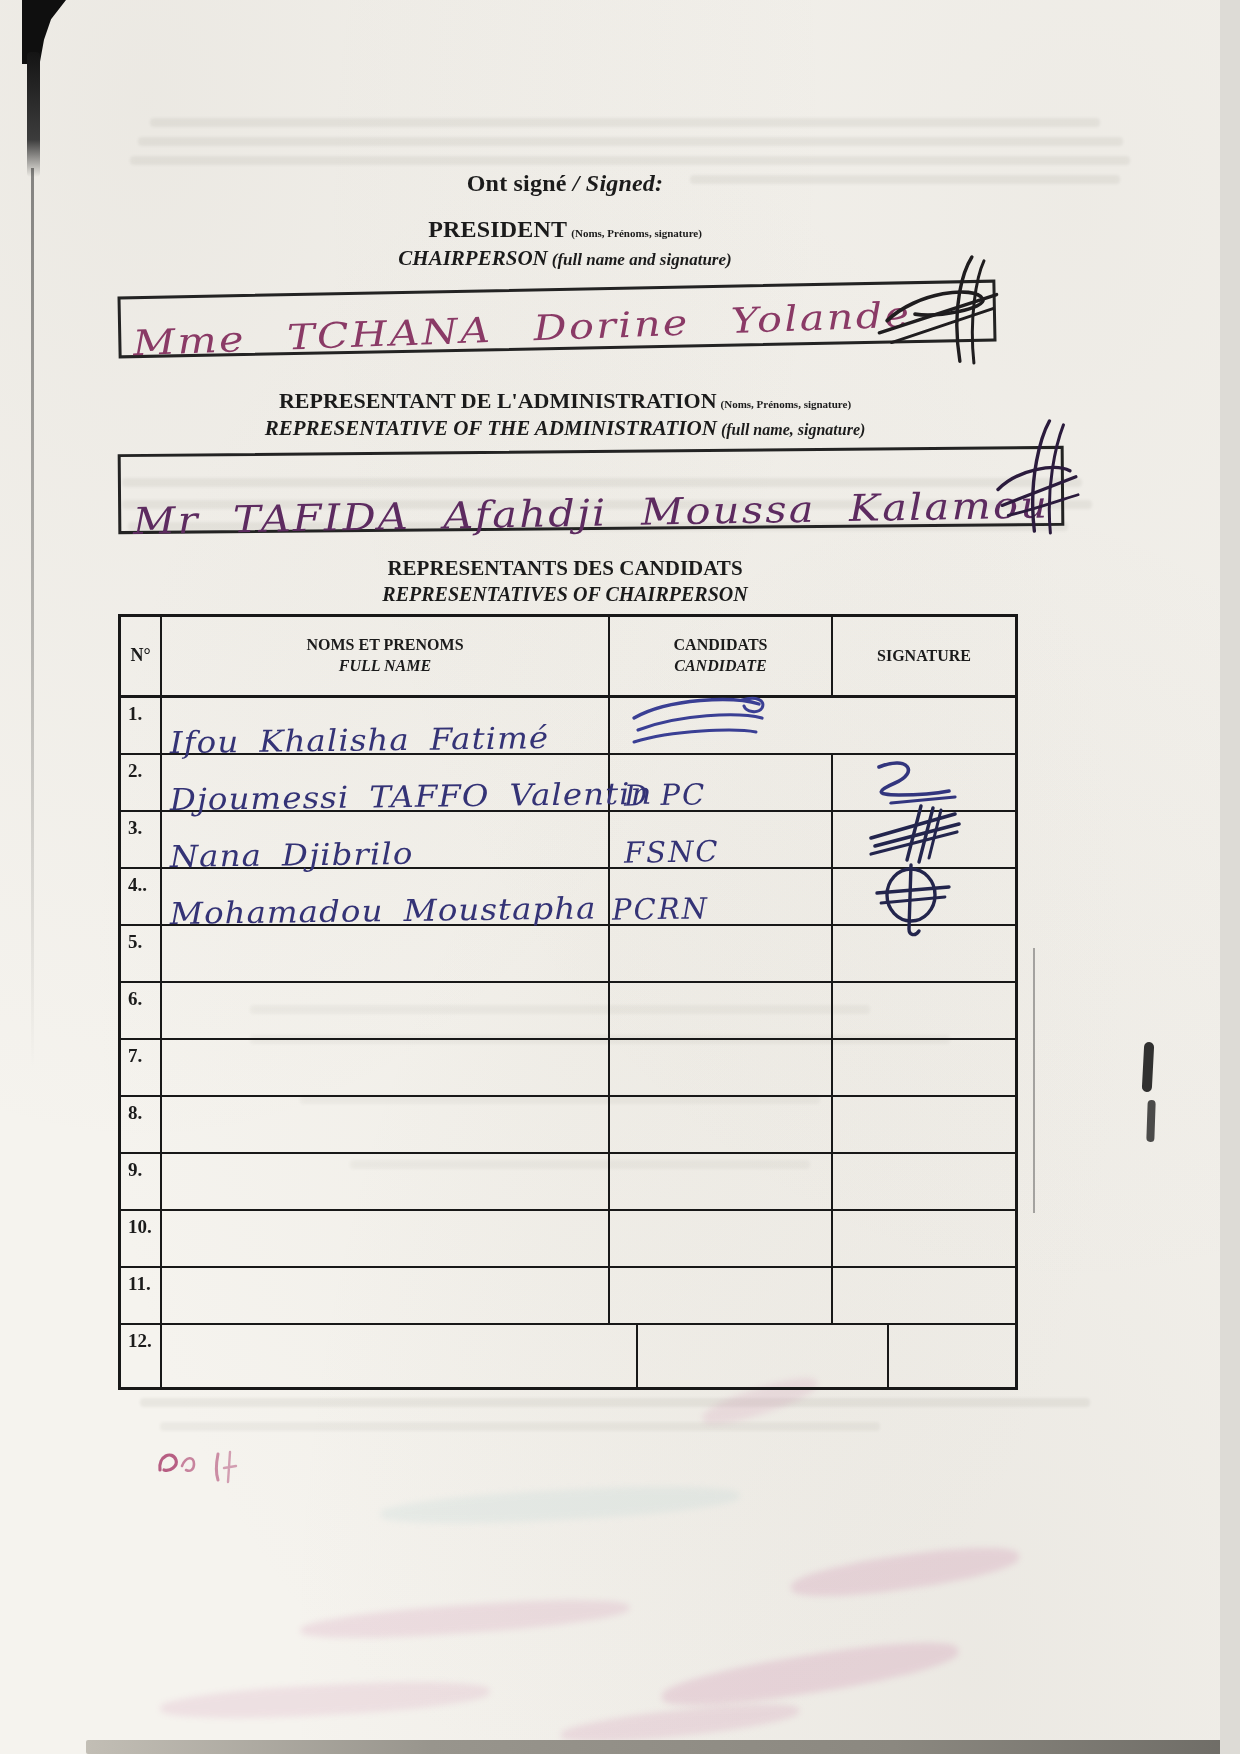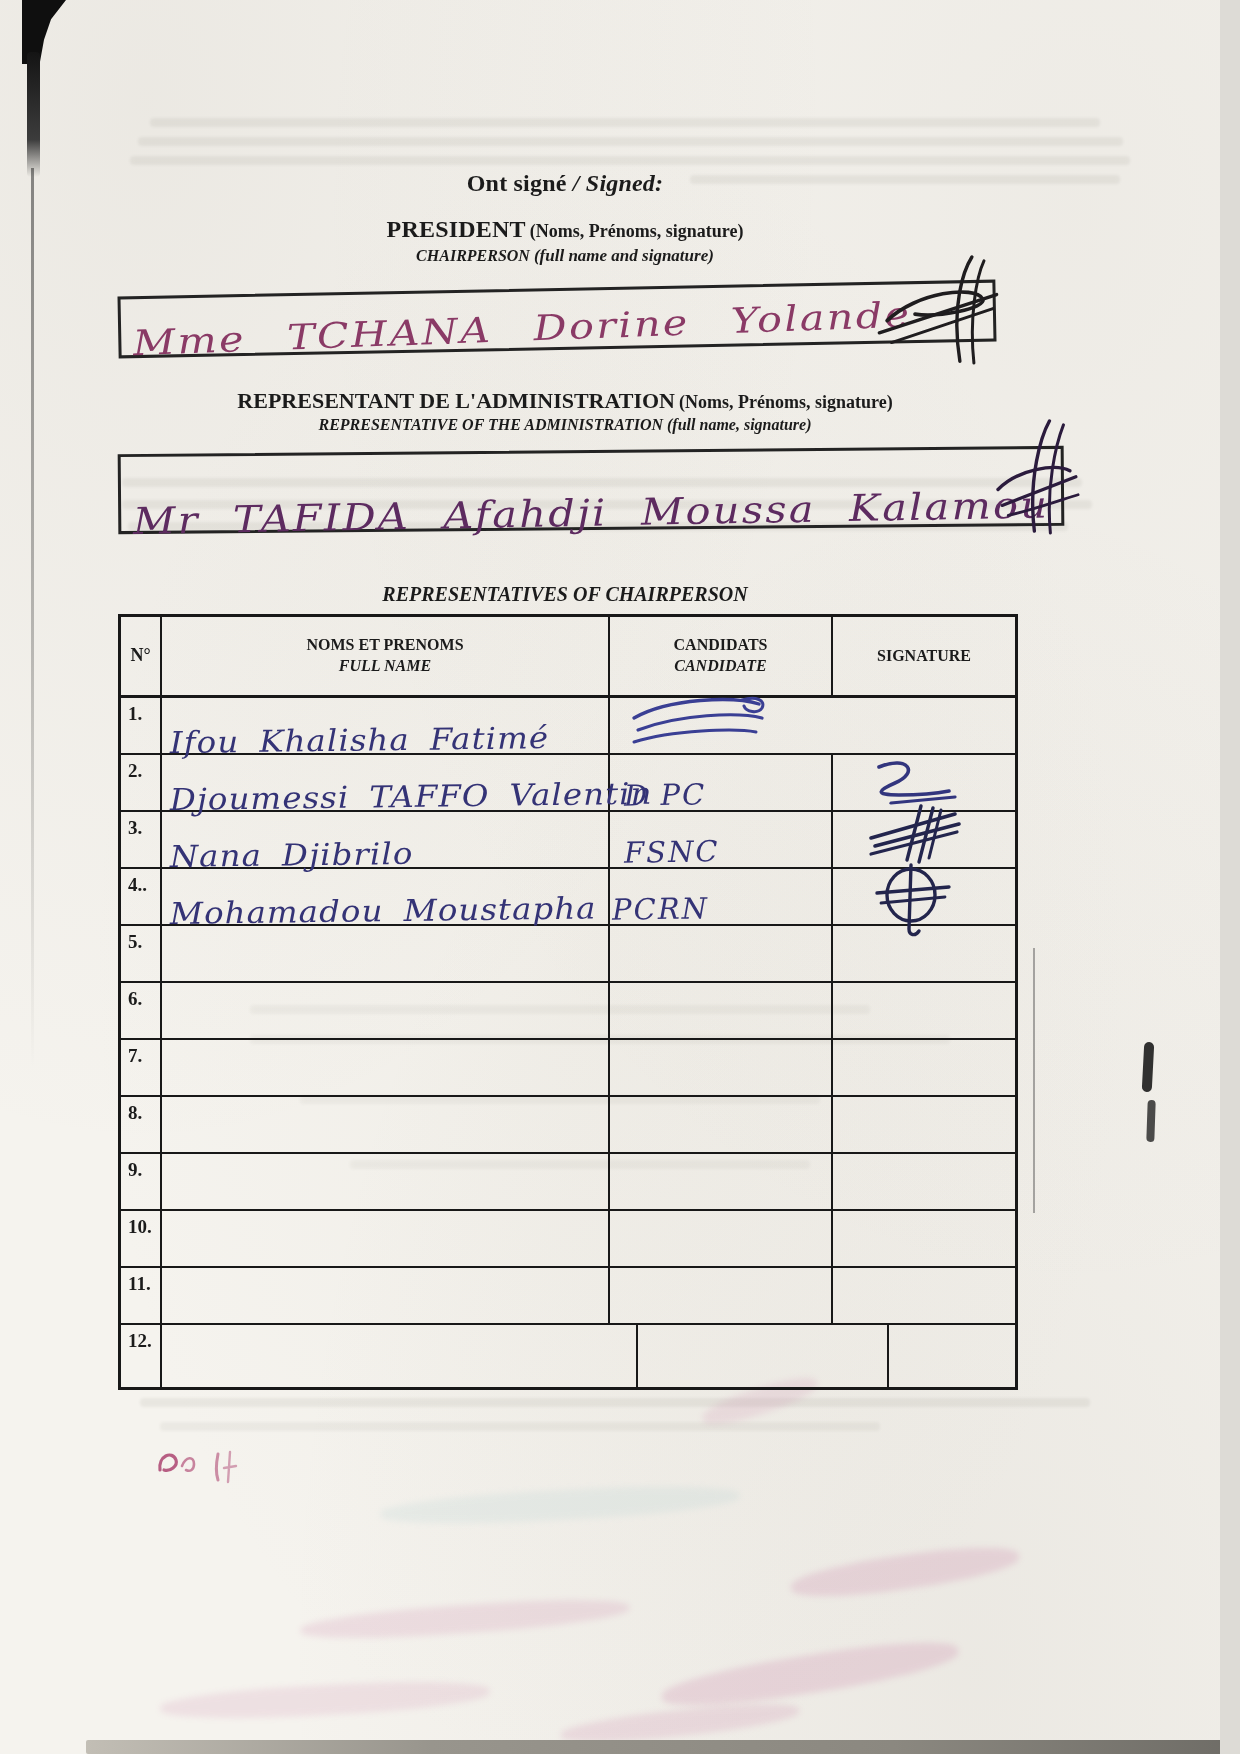--- a/index.html
+++ b/index.html
@@ -7,22 +7,22 @@
         font-family:"Liberation Serif",serif;color:#1b1b1b;}
   .page::before{content:"";position:absolute;inset:0;pointer-events:none;background:
     radial-gradient(ellipse at 12% 6%, rgba(150,142,128,.10), transparent 45%),
     radial-gradient(ellipse at 88% 12%, rgba(150,142,128,.08), transparent 50%),
     radial-gradient(ellipse at 50% 55%, rgba(210,205,192,.14), transparent 60%),
     radial-gradient(ellipse at 80% 95%, rgba(150,142,128,.10), transparent 50%);}
 
   
   .centerline{position:absolute;left:118px;width:894px;text-align:center;white-space:nowrap;}
   .big{font-weight:bold;font-size:24px;letter-spacing:.2px;}
-  .med{font-weight:bold;font-size:16px;}
-  .note{font-weight:bold;font-size:18px;}
+  .med{font-weight:bold;font-size:21px;}
+  .note{font-weight:bold;font-size:11px;}
   .noteS{font-weight:bold;font-size:16px;}
   .it{font-style:italic;}
 
   
   .hw{font-family:"DejaVu Serif",serif;font-style:italic;white-space:nowrap;display:inline-block;}
   .hw-president{font-size:35px;color:#8a3a66;letter-spacing:2px;word-spacing:22px;
      transform:scaleX(1.18) rotate(-1.2deg);transform-origin:left bottom;}
   .hw-admin{font-size:37px;color:#5d2b60;letter-spacing:2px;word-spacing:16px;
      transform:scaleX(1.12) rotate(-.6deg);transform-origin:left bottom;}
   .hw-name{font-size:30px;color:#343376;letter-spacing:1px;word-spacing:8px;
@@ -148,20 +148,23 @@
     <span class="hw hw-admin" style="bottom:-12px;">Mr TAFIDA Afahdji Moussa Kalamou</span>
     <svg class="box-sig" style="right:-22px;top:-38px;" width="95" height="130" viewBox="0 0 95 130">
       <path d="M10,78 C30,58 68,52 82,60" fill="none" stroke="#2b1b3d" stroke-width="3.4" stroke-linecap="round"></path>
       <path d="M14,94 L88,66" fill="none" stroke="#2b1b3d" stroke-width="3.2" stroke-linecap="round"></path>
       <path d="M46,120 C40,66 54,24 62,10" fill="none" stroke="#2b1b3d" stroke-width="3.4" stroke-linecap="round"></path>
       <path d="M62,122 C58,76 68,34 76,14" fill="none" stroke="#2b1b3d" stroke-width="3" stroke-linecap="round"></path>
       <path d="M20,104 C48,98 76,88 90,84" fill="none" stroke="#2b1b3d" stroke-width="2.8" stroke-linecap="round"></path>
     </svg>
   </div>
 
+  <div class="centerline" style="top:556px;">
+    <span class="med" style="font-size:21px;">REPRESENTANTS DES CANDIDATS</span>
+  </div>
   <div class="centerline" style="top:583px;">
     <span class="med it" style="font-size:20px;">REPRESENTATIVES OF CHAIRPERSON</span>
   </div>
 
   <div class="table">
 
     <div class="thead">
       <div class="c hc" style="font-size:18px;">
         <span>N°</span>
       </div>

